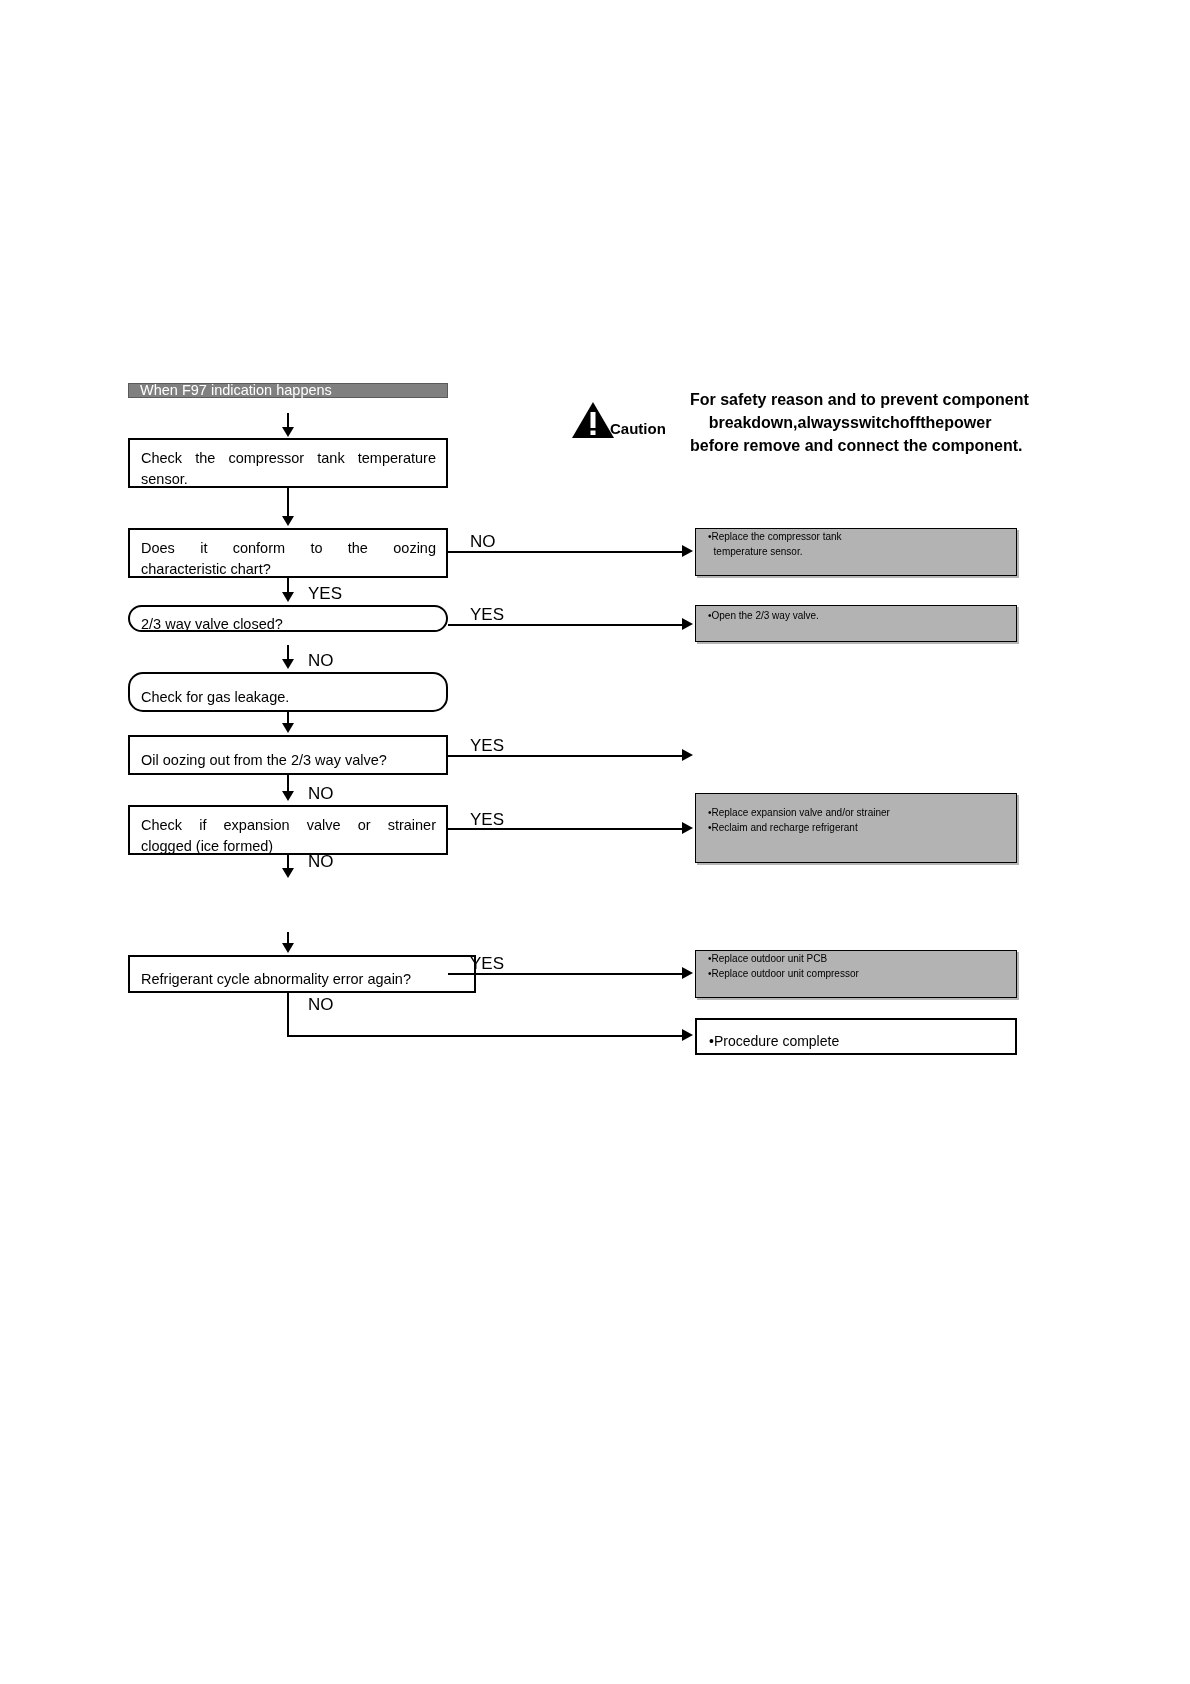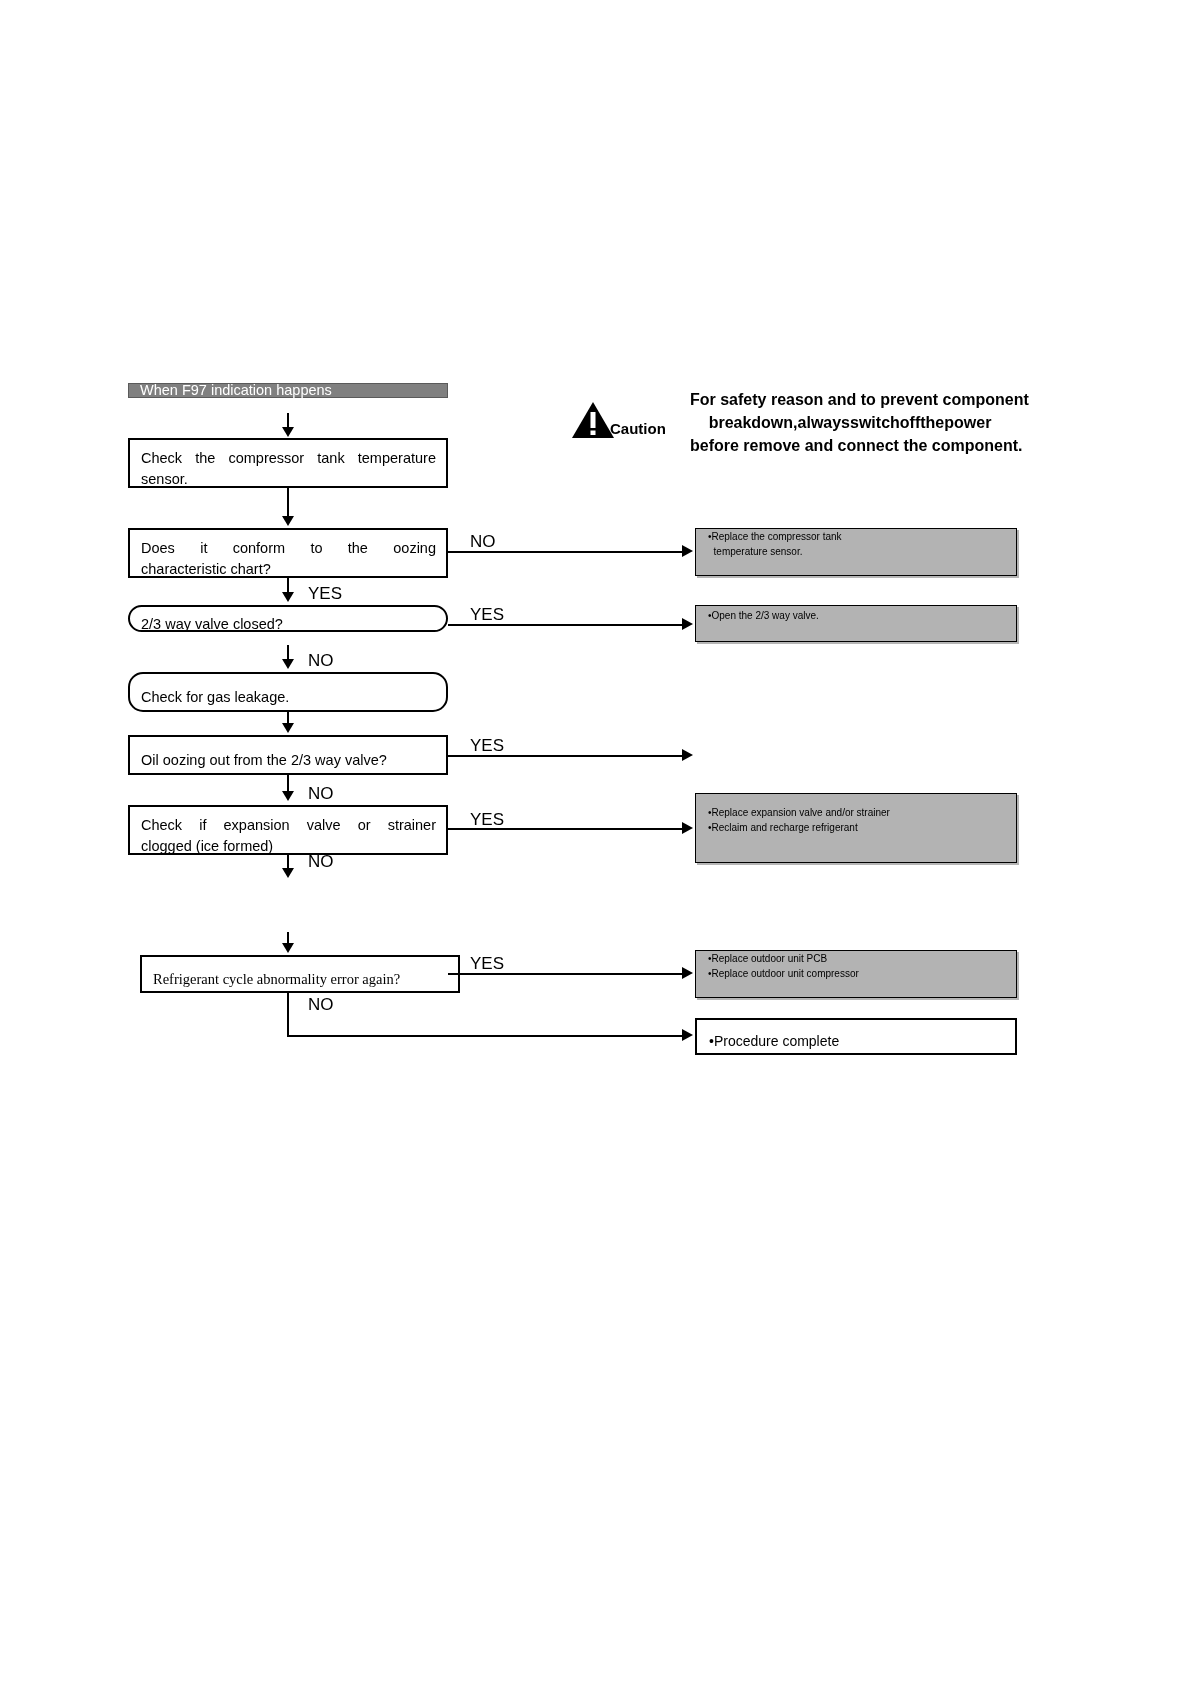--- a/index.html
+++ b/index.html
@@ -204,21 +204,21 @@
         <span>if</span>
         <span>expansion</span>
         <span>valve</span>
         <span>or</span>
         <span>strainer</span>
       </span>
     <span class="ln">clogged (ice formed)</span>
   </div>
 
 
-  <div class="node" style="left:140px; top:955px; width:320px; height:38px;font-family:Liberation Serif, serif;">
+  <div class="node" style="left:128px; top:955px; width:348px; height:38px;">
     <span class="ln">Refrigerant cycle abnormality error again?</span>
   </div>
 
   <div class="node action-node" style="left:695px; top:528px; width:322px; height:48px;">
     <span class="ln">•Replace the compressor tank</span>
     <span class="ln">  temperature sensor.</span>
   </div>
 
   <div class="node action-node" style="left:695px; top:605px; width:322px; height:37px;">
     <span class="ln">•Open the 2/3 way valve.</span>

